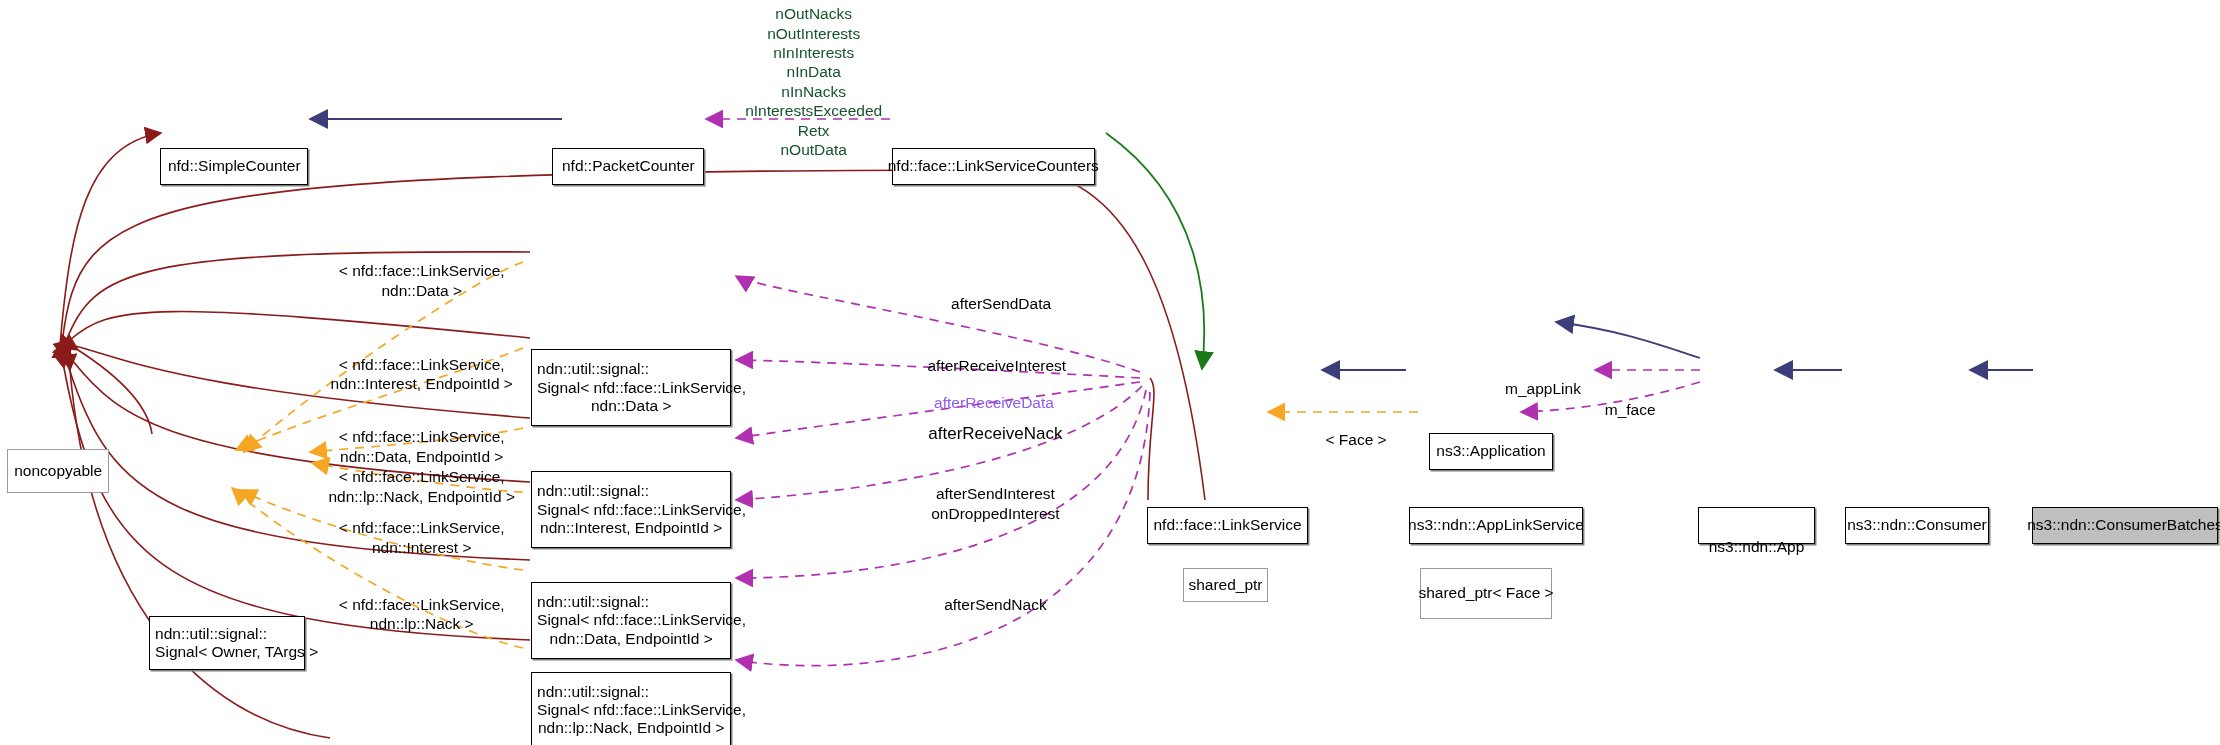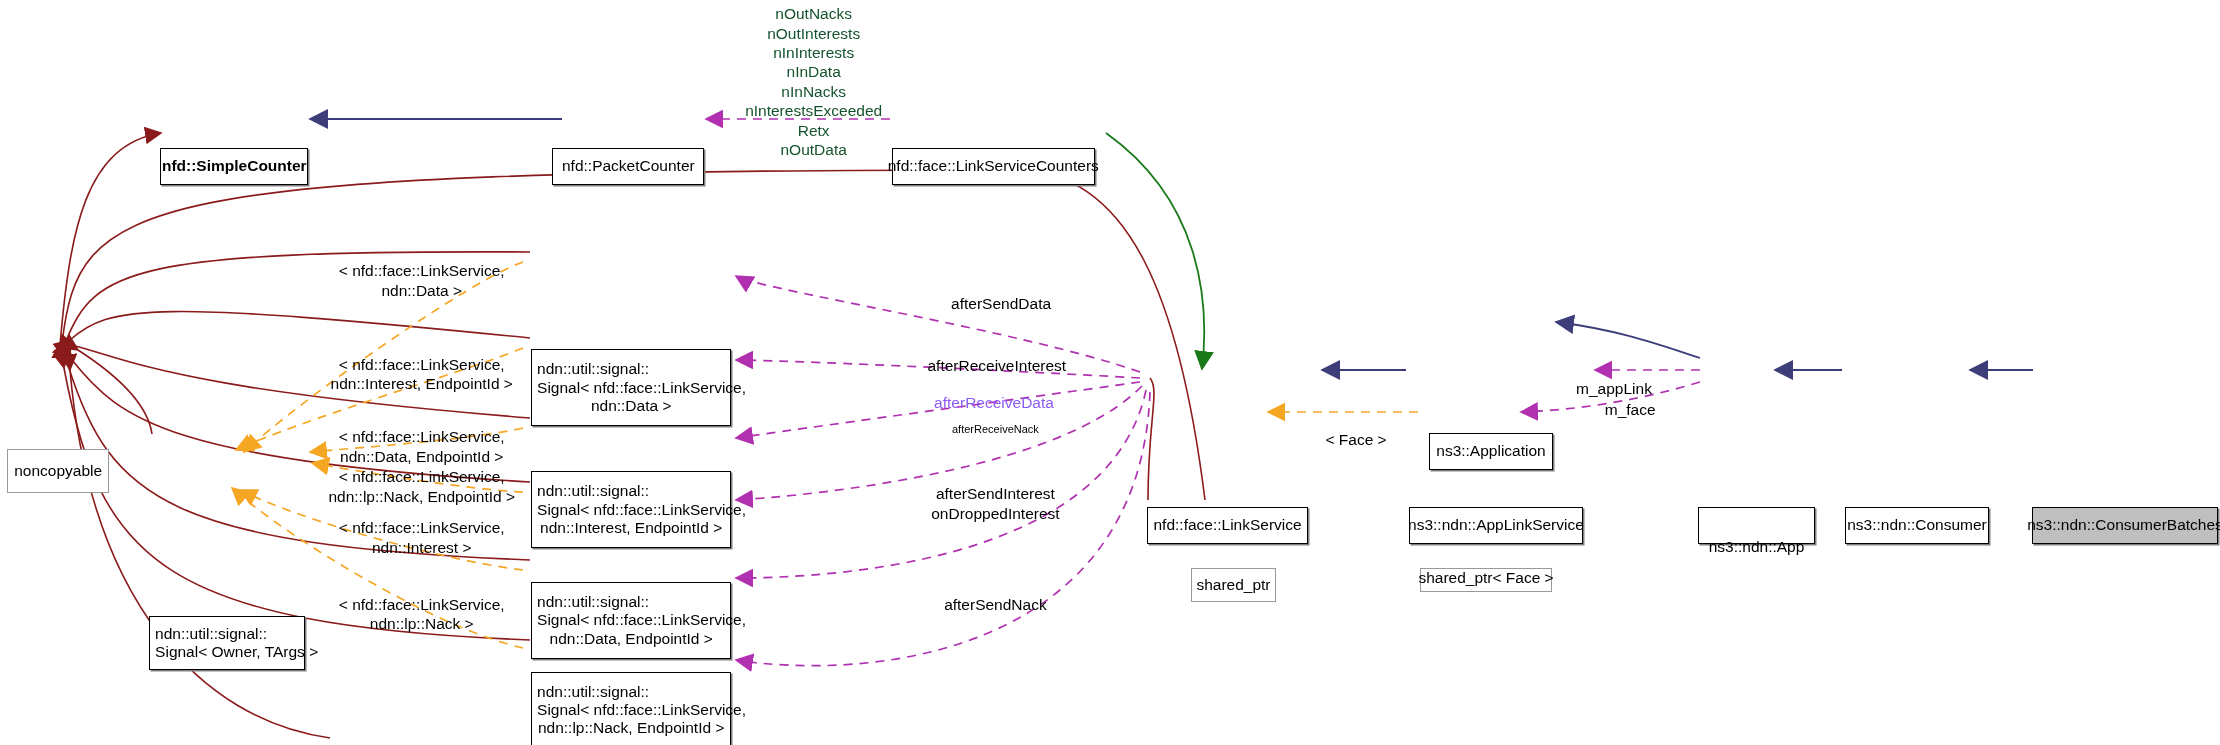--- a/index.html
+++ b/index.html
@@ -101,21 +101,21 @@
     <g>
       <line class="e-inherit" x1="2033" y1="370" x2="1970" y2="370" marker-end="url(#arrow-inherit)"></line>
     </g>
   </svg>
 
   <div id="nodes">
       <div style="position: absolute; left: 7.1px; top: 448.72px; width: 102.24px; height: 44px; display: flex; flex-direction: column; align-items: center; justify-content: center; box-sizing: border-box; line-height: 1.18; font-size: 15.5px; white-space: nowrap; text-align: center; background: rgb(255, 255, 255); border: 1px solid rgb(153, 153, 153);">
         <span style="display: block;">noncopyable</span>
       </div>
       <div style="position: absolute; left: 160.46px; top: 147.68px; width: 147.68px; height: 36.92px; display: flex; flex-direction: column; align-items: center; justify-content: center; box-sizing: border-box; line-height: 1.18; font-size: 15.5px; white-space: nowrap; text-align: center; background: rgb(255, 255, 255); border: 1.5px solid rgb(0, 0, 0); box-shadow: rgb(128, 128, 128) 1.5px 1.5px 0px;">
-        <span style="display: block; font-weight: bold;">nfd::SimpleCounter</span>
+        <span style="display: block;">nfd::SimpleCounter</span>
       </div>
       <div style="position: absolute; left: 552.38px; top: 147.68px; width: 151.94px; height: 36.92px; display: flex; flex-direction: column; align-items: center; justify-content: center; box-sizing: border-box; line-height: 1.18; font-size: 15.5px; white-space: nowrap; text-align: center; background: rgb(255, 255, 255); border: 1.5px solid rgb(0, 0, 0); box-shadow: rgb(128, 128, 128) 1.5px 1.5px 0px;">
         <span style="display: block;">nfd::PacketCounter</span>
       </div>
       <div style="position: absolute; left: 891.76px; top: 147.68px; width: 203.06px; height: 36.92px; display: flex; flex-direction: column; align-items: center; justify-content: center; box-sizing: border-box; line-height: 1.18; font-size: 15.5px; white-space: nowrap; text-align: center; background: rgb(255, 255, 255); border: 1.5px solid rgb(0, 0, 0); box-shadow: rgb(128, 128, 128) 1.5px 1.5px 0px;">
         <span style="display: block;">nfd::face::LinkServiceCounters</span>
       </div>
       <div style="position: absolute; left: 149.1px; top: 616.28px; width: 156.2px; height: 53.96px; display: flex; flex-direction: column; align-items: center; justify-content: center; box-sizing: border-box; line-height: 1.18; font-size: 15.5px; white-space: nowrap; text-align: center; background: rgb(255, 255, 255); border: 1.5px solid rgb(0, 0, 0); box-shadow: rgb(128, 128, 128) 1.5px 1.5px 0px;">
         <span style="display: block; align-self: flex-start; padding-left: 5px;">ndn::util::signal::</span>
         <span style="display: block; align-self: flex-start; padding-left: 5px;">Signal&lt; Owner, TArgs &gt;</span>
@@ -136,24 +136,24 @@
         <span style="display: block;">ndn::Data, EndpointId &gt;</span>
       </div>
       <div style="position: absolute; left: 531.08px; top: 671.66px; width: 200.22px; height: 76.68px; display: flex; flex-direction: column; align-items: center; justify-content: center; box-sizing: border-box; line-height: 1.18; font-size: 15.5px; white-space: nowrap; text-align: center; background: rgb(255, 255, 255); border: 1.5px solid rgb(0, 0, 0); box-shadow: rgb(128, 128, 128) 1.5px 1.5px 0px;">
         <span style="display: block; align-self: flex-start; padding-left: 5px;">ndn::util::signal::</span>
         <span style="display: block; align-self: flex-start; padding-left: 5px;">Signal&lt; nfd::face::LinkService,</span>
         <span style="display: block;">ndn::lp::Nack, EndpointId &gt;</span>
       </div>
       <div style="position: absolute; left: 1147.36px; top: 506.94px; width: 160.46px; height: 36.92px; display: flex; flex-direction: column; align-items: center; justify-content: center; box-sizing: border-box; line-height: 1.18; font-size: 15.5px; white-space: nowrap; text-align: center; background: rgb(255, 255, 255); border: 1.5px solid rgb(0, 0, 0); box-shadow: rgb(128, 128, 128) 1.5px 1.5px 0px;">
         <span style="display: block;">nfd::face::LinkService</span>
       </div>
-      <div style="position: absolute; left: 1182.86px; top: 568px; width: 85.2px; height: 34.08px; display: flex; flex-direction: column; align-items: center; justify-content: center; box-sizing: border-box; line-height: 1.18; font-size: 15.5px; white-space: nowrap; text-align: center; background: rgb(255, 255, 255); border: 1px solid rgb(153, 153, 153); margin-left: 8px;">
+      <div style="position: absolute; left: 1182.86px; top: 568px; width: 85.2px; height: 34.08px; display: flex; flex-direction: column; align-items: center; justify-content: center; box-sizing: border-box; line-height: 1.18; font-size: 15.5px; white-space: nowrap; text-align: center; background: rgb(255, 255, 255); border: 1px solid rgb(153, 153, 153);">
         <span style="display: block;">shared_ptr</span>
       </div>
-      <div style="position: absolute; left: 1420px; top: 568px; width: 132.06px; height: 24px; display: flex; flex-direction: column; align-items: center; box-sizing: border-box; line-height: 1.18; font-size: 15.5px; white-space: nowrap; text-align: center; background: rgb(255, 255, 255); border: 1px solid rgb(153, 153, 153);">
+      <div style="position: absolute; left: 1420px; top: 568px; width: 132.06px; height: 51px; display: flex; flex-direction: column; align-items: center; justify-content: center; box-sizing: border-box; line-height: 1.18; font-size: 15.5px; white-space: nowrap; text-align: center; background: rgb(255, 255, 255); border: 1px solid rgb(153, 153, 153);">
         <span style="display: block;">shared_ptr&lt; Face &gt;</span>
       </div>
       <div style="position: absolute; left: 1428.52px; top: 433.1px; width: 124.96px; height: 36.92px; display: flex; flex-direction: column; align-items: center; justify-content: center; box-sizing: border-box; line-height: 1.18; font-size: 15.5px; white-space: nowrap; text-align: center; background: rgb(255, 255, 255); border: 1.5px solid rgb(0, 0, 0); box-shadow: rgb(128, 128, 128) 1.5px 1.5px 0px;">
         <span style="display: block;">ns3::Application</span>
       </div>
       <div style="position: absolute; left: 1408.64px; top: 506.94px; width: 174.66px; height: 36.92px; display: flex; flex-direction: column; align-items: center; justify-content: center; box-sizing: border-box; line-height: 1.18; font-size: 15.5px; white-space: nowrap; text-align: center; background: rgb(255, 255, 255); border: 1.5px solid rgb(0, 0, 0); box-shadow: rgb(128, 128, 128) 1.5px 1.5px 0px;">
         <span style="display: block;">ns3::ndn::AppLinkService</span>
       </div>
       <div style="position: absolute; left: 1698.32px; top: 506.94px; width: 116.44px; height: 36.92px; display: flex; flex-direction: column; align-items: center; justify-content: center; box-sizing: border-box; line-height: 1.18; font-size: 15.5px; white-space: nowrap; text-align: center; background: rgb(255, 255, 255); border: 1.5px solid rgb(0, 0, 0); box-shadow: rgb(128, 128, 128) 1.5px 1.5px 0px;">
         <span style="display: block; margin-top: 44px;">ns3::ndn::App</span>
@@ -202,33 +202,33 @@
       </div>
       <div style="position: absolute; left: 1001.1px; top: 293.94px; transform: translateX(-50%); text-align: center; font-size: 15.5px; line-height: 1.25; white-space: nowrap; color: rgb(0, 0, 0);">
         <div>afterSendData</div>
       </div>
       <div style="position: absolute; left: 996.84px; top: 356.42px; transform: translateX(-50%); text-align: center; font-size: 15.5px; line-height: 1.25; white-space: nowrap; color: rgb(0, 0, 0);">
         <div>afterReceiveInterest</div>
       </div>
       <div style="position: absolute; left: 994px; top: 393.34px; transform: translateX(-50%); text-align: center; font-size: 15.5px; line-height: 1.25; white-space: nowrap; color: #8b5cf6;">
         <div>afterReceiveData</div>
       </div>
-      <div style="position: absolute; left: 995.42px; top: 423.16px; transform: translateX(-50%); text-align: center; font-size: 11px; line-height: 1.25; white-space: nowrap; color: rgb(0, 0, 0);">
+      <div style="position: absolute; left: 995.42px; top: 423.16px; transform: translateX(-50%); text-align: center; font-size: 17px; line-height: 1.25; white-space: nowrap; color: rgb(0, 0, 0);">
         <div>afterReceiveNack</div>
       </div>
       <div style="position: absolute; left: 995.42px; top: 484.22px; transform: translateX(-50%); text-align: center; font-size: 15.5px; line-height: 1.25; white-space: nowrap; color: rgb(0, 0, 0);">
         <div>afterSendInterest</div>
         <div>onDroppedInterest</div>
       </div>
       <div style="position: absolute; left: 995.42px; top: 594.98px; transform: translateX(-50%); text-align: center; font-size: 15.5px; line-height: 1.25; white-space: nowrap; color: rgb(0, 0, 0);">
         <div>afterSendNack</div>
       </div>
       <div style="position: absolute; left: 1356.1px; top: 430.26px; transform: translateX(-50%); text-align: center; font-size: 15.5px; line-height: 1.25; white-space: nowrap; color: rgb(0, 0, 0);">
         <div>&lt; Face &gt;</div>
       </div>
-      <div style="position: absolute; left: 1614px; top: 379.14px; transform: translateX(-50%); text-align: center; font-size: 15.5px; line-height: 1.25; white-space: nowrap; color: rgb(0, 0, 0);">
+      <div style="position: absolute; left: 1543px; top: 379.14px; transform: translateX(-50%); text-align: center; font-size: 15.5px; line-height: 1.25; white-space: nowrap; color: rgb(0, 0, 0);">
         <div>m_appLink</div>
       </div>
       <div style="position: absolute; left: 1630.16px; top: 400.44px; transform: translateX(-50%); text-align: center; font-size: 15.5px; line-height: 1.25; white-space: nowrap; color: rgb(0, 0, 0);">
         <div>m_face</div>
       </div>
     </div>
 </div>
 
 </body></html>

